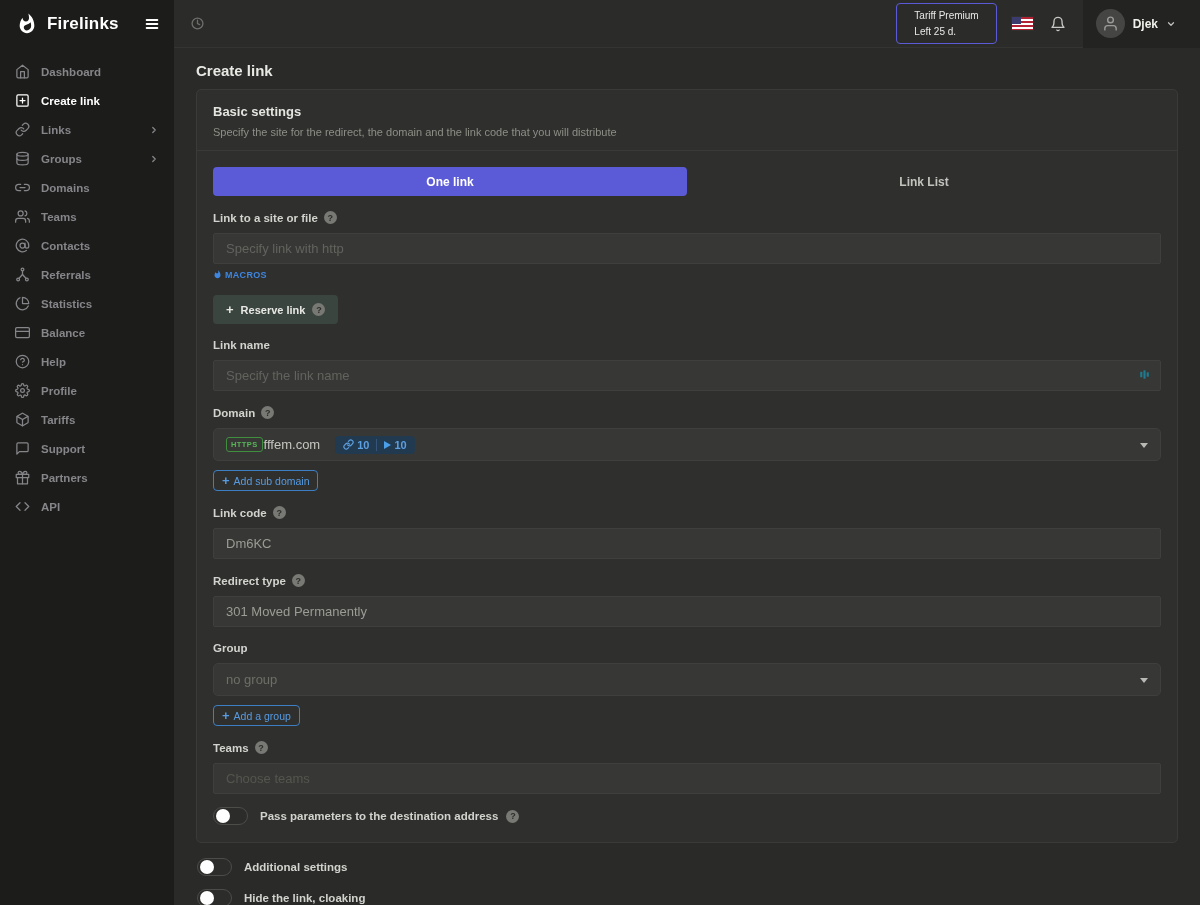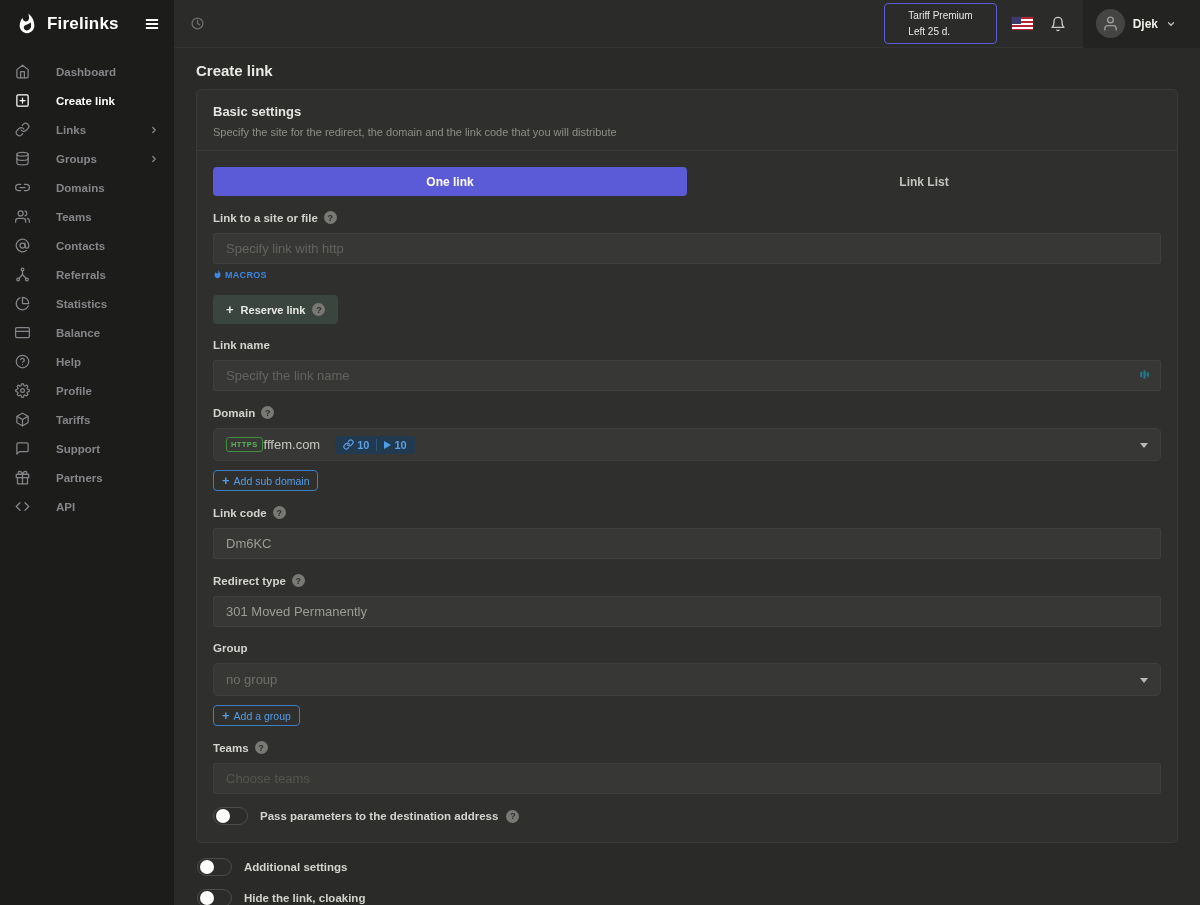--- a/index.html
+++ b/index.html
@@ -11,33 +11,33 @@
     display:flex;
   }
   svg { display:block; }
 
   
   .sidebar { width:174px; min-width:174px; background:#1c1c1a; height:100%; }
   .brand { height:48px; display:flex; align-items:center; gap:9px; padding:0 14px 0 16px; }
   .brand-name { font-size:17px; font-weight:700; color:#fff; letter-spacing:.2px; flex:1; }
   .hamburger { color:#fff; cursor:pointer; }
   .nav { padding-top:9px; }
-  .nav-item { height:29px; display:flex; align-items:center; gap:26px; padding:0 15px;
+  .nav-item { height:29px; display:flex; align-items:center; gap:11px; padding:0 15px;
     font-size:11.5px; font-weight:700; color:#85858a; cursor:pointer; }
   .nav-item.active { color:#ffffff; }
   .nav-item .nicon { width:15px; height:15px; flex:0 0 15px; }
   .nav-item .chev { margin-left:auto; color:#85858a; }
 
   
   .main { flex:1; display:flex; flex-direction:column; min-width:0; }
   .topbar { height:48px; min-height:48px; background:#2b2b29; border-bottom:1px solid #343432;
     display:flex; align-items:center; padding-left:17px; }
   .clock { color:#6e6e6a; }
   .topbar-spacer { flex:1; }
-  .tariff-box { border:1px solid #5b5bd8; border-radius:4px; padding:4px 23px;
+  .tariff-box { border:1px solid #5b5bd8; border-radius:4px; padding:4px 17px;
     font-size:10px; line-height:1.55; color:#e8e8e6; margin-right:15px; cursor:pointer; }
   .flag { width:21px; height:13px; position:relative; margin-right:17px; cursor:pointer;
     background:repeating-linear-gradient(180deg,#b22234 0 1px,#b22234 1px 2px,#ffffff 2px 3px,#ffffff 3px 4px);
     background:repeating-linear-gradient(180deg,#b22234 0 2px,#ffffff 2px 4px);
     outline:1px solid #44444233; }
   .flag .canton { position:absolute; left:0; top:0; width:9px; height:7px; background:#3c3b6e; }
   .bell { color:#c8c8c4; margin-right:17px; cursor:pointer; }
   .user-block { height:48px; background:#232321; display:flex; align-items:center; gap:8px;
     padding:0 24px 0 13px; cursor:pointer; }
   .avatar { width:29px; height:29px; border-radius:50%; background:#454543; display:flex;

